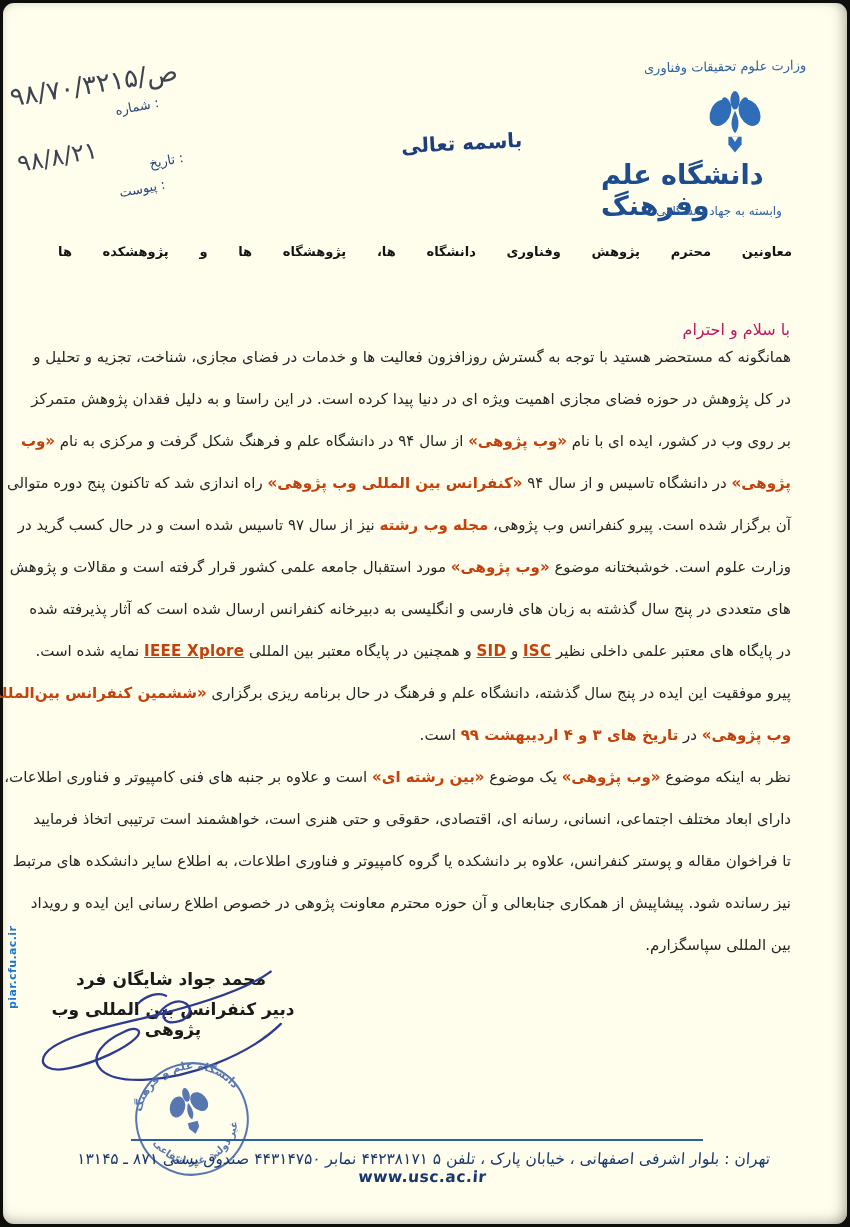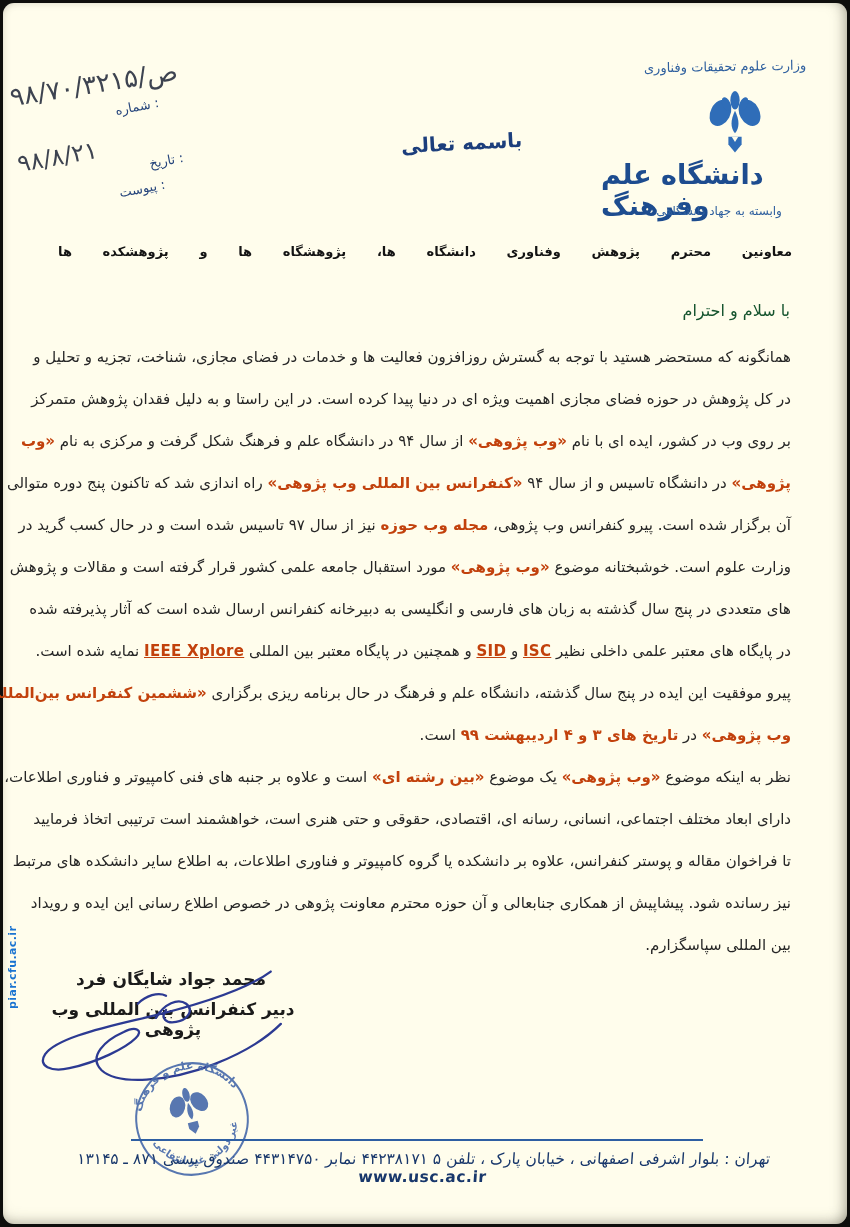--- a/index.html
+++ b/index.html
@@ -34,21 +34,21 @@
   .date-val{position:absolute;top:140px;left:14px;font-size:24px;letter-spacing:9px;
     transform:rotate(-10deg);}
   .date-label{position:absolute;top:150px;left:146px;font-size:13px;color:#26457c;
     transform:rotate(-11deg);}
   .attach-label{position:absolute;top:178px;left:116px;font-size:13px;color:#26457c;
     transform:rotate(-11deg);}
   
   .subject{position:absolute;top:241px;left:55px;right:55px;direction:rtl;
     font-size:13px;font-weight:bold;color:#141414;
     text-align:justify;text-align-last:justify;}
-  .salutation{position:absolute;top:298px;right:57px;font-size:16px;color:#14532d;}
+  .salutation{position:absolute;top:317px;right:57px;font-size:16px;color:#be185d;}
   .body-text{position:absolute;top:333px;left:34px;right:56px;direction:rtl;}
   .bline{height:42px;line-height:42px;font-size:15px;color:#262626;
     white-space:nowrap;text-align:justify;text-align-last:justify;}
   .bline.end{text-align-last:right;}
   .bline .bold{font-weight:bold;color:#c2410c;}
   .bline .latin{font-weight:bold;letter-spacing:.3px;text-decoration:underline;}
   
   .sig-name{position:absolute;top:966px;left:72px;width:192px;text-align:center;
     font-weight:bold;font-size:17px;color:#1b1b1b;}
   .sig-title{position:absolute;top:996px;left:44px;width:252px;text-align:center;
@@ -96,21 +96,21 @@
   <div class="attach-label">پیوست :</div>
 
   <div class="subject">معاونین محترم پژوهش وفناوری دانشگاه ها، پژوهشگاه ها و پژوهشکده ها</div>
   <div class="salutation">با سلام و احترام</div>
 
   <div class="body-text">
       <div class="bline"><span>همانگونه که مستحضر هستید با توجه به گسترش روزافزون فعالیت ها و خدمات در فضای مجازی، شناخت، تجزیه و تحلیل و</span></div>
       <div class="bline"><span>در کل پژوهش در حوزه فضای مجازی اهمیت ویژه ای در دنیا پیدا کرده است. در این راستا و به دلیل فقدان پژوهش متمرکز</span></div>
       <div class="bline"><span>بر روی وب در کشور، ایده ای با نام </span><span class="bold">«وب پژوهی»</span><span> از سال ۹۴ در دانشگاه علم و فرهنگ شکل گرفت و مرکزی به نام </span><span class="bold">«وب</span></div>
       <div class="bline"><span class="bold">پژوهی»</span><span> در دانشگاه تاسیس و از سال ۹۴ </span><span class="bold">«کنفرانس بین المللی وب پژوهی»</span><span> راه اندازی شد که تاکنون پنج دوره متوالی</span></div>
-      <div class="bline"><span>آن برگزار شده است. پیرو کنفرانس وب پژوهی، </span><span class="bold">مجله وب حوزه</span><span> نیز از سال ۹۷ تاسیس شده است و در حال کسب گرید در</span></div>
+      <div class="bline"><span>آن برگزار شده است. پیرو کنفرانس وب پژوهی، </span><span class="bold">مجله وب رشته</span><span> نیز از سال ۹۷ تاسیس شده است و در حال کسب گرید در</span></div>
       <div class="bline"><span>وزارت علوم است. خوشبختانه موضوع </span><span class="bold">«وب پژوهی»</span><span> مورد استقبال جامعه علمی کشور قرار گرفته است و مقالات و پژوهش</span></div>
       <div class="bline"><span>های متعددی در پنج سال گذشته به زبان های فارسی و انگلیسی به دبیرخانه کنفرانس ارسال شده است که آثار پذیرفته شده</span></div>
       <div class="bline"><span>در پایگاه های معتبر علمی داخلی نظیر </span><span class="bold latin" dir="ltr">ISC</span><span> و </span><span class="bold latin" dir="ltr">SID</span><span> و همچنین در پایگاه معتبر بین المللی </span><span class="bold latin" dir="ltr">IEEE Xplore</span><span> نمایه شده است.</span></div>
       <div class="bline"><span>پیرو موفقیت این ایده در پنج سال گذشته، دانشگاه علم و فرهنگ در حال برنامه ریزی برگزاری </span><span class="bold">«ششمین کنفرانس بین‌المللی</span></div>
       <div class="bline end"><span class="bold">وب پژوهی»</span><span> در </span><span class="bold">تاریخ های ۳ و ۴ اردیبهشت ۹۹</span><span> است.</span></div>
       <div class="bline"><span>نظر به اینکه موضوع </span><span class="bold">«وب پژوهی»</span><span> یک موضوع </span><span class="bold">«بین رشته ای»</span><span> است و علاوه بر جنبه های فنی کامپیوتر و فناوری اطلاعات،</span></div>
       <div class="bline"><span>دارای ابعاد مختلف اجتماعی، انسانی، رسانه ای، اقتصادی، حقوقی و حتی هنری است، خواهشمند است ترتیبی اتخاذ فرمایید</span></div>
       <div class="bline"><span>تا فراخوان مقاله و پوستر کنفرانس، علاوه بر دانشکده یا گروه کامپیوتر و فناوری اطلاعات، به اطلاع سایر دانشکده های مرتبط</span></div>
       <div class="bline"><span>نیز رسانده شود. پیشاپیش از همکاری جنابعالی و آن حوزه محترم معاونت پژوهی در خصوص اطلاع رسانی این ایده و رویداد</span></div>
       <div class="bline end"><span>بین المللی سپاسگزارم.</span></div>

